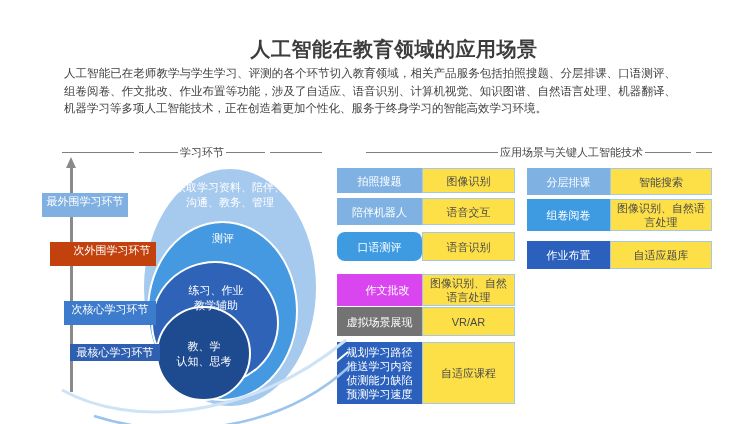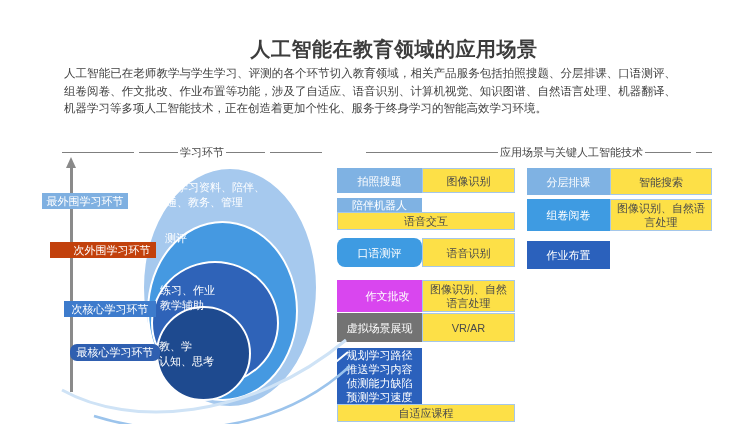--- a/index.html
+++ b/index.html
@@ -19,27 +19,27 @@
   .arrow-head{position:absolute;left:66px;top:157px;width:0;height:0;
               border-left:5px solid transparent;border-right:5px solid transparent;
               border-bottom:11px solid #8a8a8a;z-index:8;}
   .arrow-shaft{position:absolute;left:70px;top:167px;width:3px;height:225px;background:#8a8a8a;z-index:0;}
   
   .circ{position:absolute;border-radius:50%;border:2px solid #fff;box-sizing:border-box;}
   .c1{left:142px;top:167px;width:176px;height:241px;z-index:1;}
   .c2{left:147px;top:221px;width:151px;height:180px;z-index:2;}
   .c3{left:151px;top:261px;width:128px;height:124px;z-index:3;}
   .c4{left:156px;top:306px;width:95px;height:95px;z-index:4;}
-  .ctext{position:absolute;color:#fff;font-size:11px;line-height:15px;z-index:6;}
+  .ctext{position:absolute;color:#fff;font-size:11px;line-height:15px;text-align:center;z-index:6;}
   .t1{left:155px;top:180px;width:150px;}
   .t2{left:165px;top:231px;width:116px;}
   .t3{left:160px;top:283px;width:112px;}
   .t4{left:159px;top:339px;width:90px;}
   
-  .tag{position:absolute;height:16px;line-height:16px;color:#fff;font-size:11px;
+  .tag{position:absolute;height:24px;line-height:16px;color:#fff;font-size:11px;
        text-align:center;z-index:7;}
   .tag1{left:42px;top:193px;width:86px;}
   .tag2{left:50px;top:242px;width:88px;}
   .tag3{left:64px;top:301px;width:92px;}
   .tag4{left:70px;top:344px;width:90px;height:17px;line-height:17px;}
   
   .swoosh{position:absolute;left:50px;top:338px;z-index:5;}
   
   .col{position:absolute;top:168px;}
   .col-left{left:337px;width:178px;}
@@ -105,60 +105,61 @@
       <span style="display:block">教学辅助</span>
     </div>
     <div class="ctext t4">
       <span style="display:block">教、学</span>
       <span style="display:block">认知、思考</span>
     </div>
 
     <div class="tag tag1" style="background-color: rgb(127, 176, 225);">最外围学习环节</div>
     <div class="tag tag2" style="background-color: #c2410c; padding-left: 18px;">次外围学习环节</div>
     <div class="tag tag3" style="background-color: rgb(61, 123, 204);">次核心学习环节</div>
-    <div class="tag tag4" style="background-color: rgb(47, 95, 176); border-radius: 7px;">最核心学习环节</div>
+    <div class="tag tag4" style="background-color: rgb(47, 95, 176);">最核心学习环节</div>
   </div>
 
   <div class="col col-left">
     <div class="row" style="height:25px;margin-bottom:5px;">
       <div class="cell label" style="background-color: rgb(127, 178, 227);">拍照搜题</div>
       <div class="cell value">图像识别</div>
     </div>
-    <div class="row" style="height:27px;margin-bottom:13px;flex-direction:column;">
+    <div class="row" style="height:27px;margin-bottom:7px;">
       <div class="cell label" style="background-color: rgb(127, 178, 227);">陪伴机器人</div>
       <div class="cell value">语音交互</div>
     </div>
     <div class="row" style="height:29px;margin-bottom:13px;">
       <div class="cell label" style="background-color: rgb(62, 155, 226); border-radius: 8px;">口语测评</div>
       <div class="cell value">语音识别</div>
     </div>
     <div class="row" style="height:32px;margin-bottom:1px;">
       <div class="cell label" style="background-color: #d946ef; padding-left: 16px;">作文批改</div>
       <div class="cell value">图像识别、自然语言处理</div>
     </div>
     <div class="row" style="height:29px;margin-bottom:6px;">
       <div class="cell label" style="background-color: #737373;">虚拟场景展现</div>
       <div class="cell value">VR/AR</div>
     </div>
-    <div class="row" style="height:62px;flex-direction:column;">
+    <div class="row" style="height:62px;">
       <div class="cell label" style="background-color: rgb(43, 97, 188);">规划学习路径
 推送学习内容
 侦测能力缺陷
 预测学习速度</div>
       <div class="cell value">自适应课程</div>
     </div>
   </div>
 
   <div class="col col-right">
     <div class="row" style="height:27px;margin-bottom:4px;">
       <div class="cell label" style="background-color: rgb(127, 178, 227);">分层排课</div>
       <div class="cell value">智能搜索</div>
     </div>
     <div class="row" style="height:32px;margin-bottom:10px;">
       <div class="cell label" style="background-color: rgb(62, 155, 226);">组卷阅卷</div>
       <div class="cell value">图像识别、自然语言处理</div>
     </div>
     <div class="row" style="height:28px;">
       <div class="cell label" style="background-color: rgb(43, 97, 188);">作业布置</div>
+      <div class="cell value">自适应题库</div>
     </div>
   </div>
 
 </div>
 
 </body></html>

